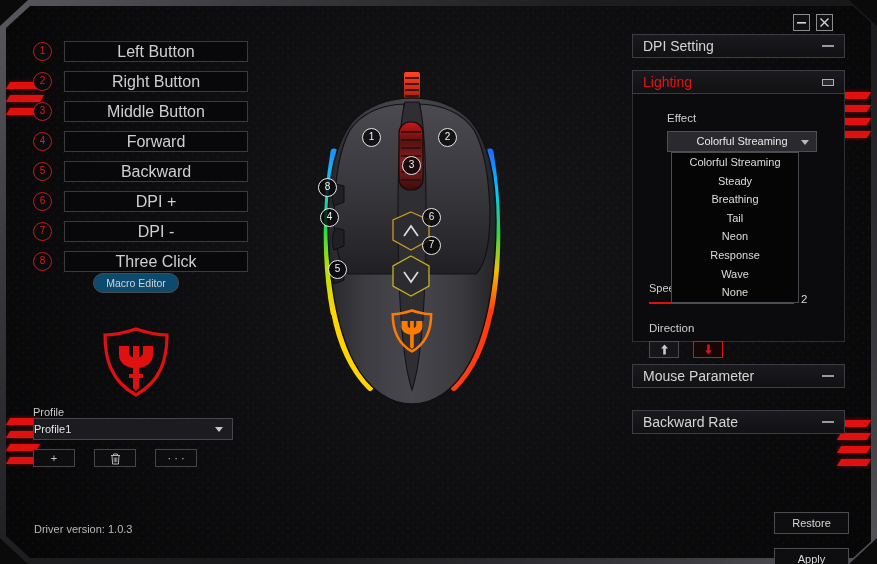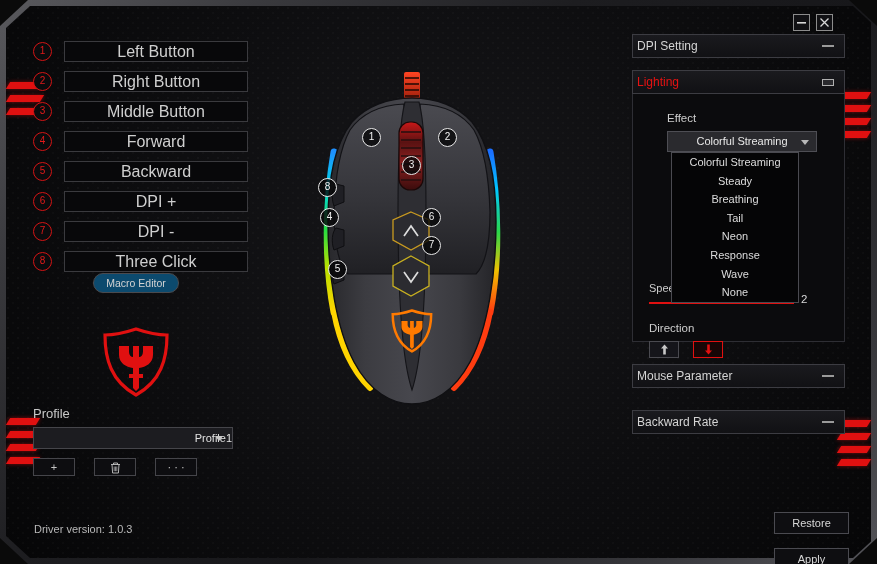--- a/index.html
+++ b/index.html
@@ -122,30 +122,30 @@
     text-align: center;
     cursor: pointer;
     z-index: 20;
   }
 
   
   .logo { position: absolute; left: 99px; top: 325px; z-index: 20; }
 
   
   .profile-wrap { position: absolute; left: 33px; top: 406px; width: 200px; z-index: 20; }
-  .profile-label { color: #c8c8c8; font-size: 13px; margin-bottom: 6px; }
+  .profile-label { color: #c8c8c8; font-size: 11px; }
   .profile-select {
     position: relative;
     height: 22px;
     background: #1c1c20;
     border: 1px solid #45454a;
     color: #e2e2e2;
     font-size: 11px;
     line-height: 20px;
-    text-align: right;
+    text-align: left;
     cursor: pointer;
   }
   .profile-select .caret {
     position: absolute; right: 9px; top: 8px;
     width: 0; height: 0;
     border-left: 4px solid transparent;
     border-right: 4px solid transparent;
     border-top: 5px solid #c8c8c8;
   }
   .profile-actions { display: flex; gap: 19px; margin-top: 9px; }
@@ -182,23 +182,23 @@
   }
 
   
   .right-panel { position: absolute; left: 632px; top: 34px; width: 213px; z-index: 25; }
   .acc-header {
     position: relative;
     height: 24px;
     background: linear-gradient(180deg,#1a1a1e 0%,#111114 100%);
     border: 1px solid #3c3c42;
     color: #d4d4d4;
-    font-size: 12px;
+    font-size: 14px;
     line-height: 22px;
-    padding-left: 4px;
+    padding-left: 10px;
     cursor: pointer;
     margin-bottom: 0;
   }
   .acc-header.active { color: #e61212; }
   .acc-header .ind {
     position: absolute; right: 10px; top: 10px;
     width: 12px; height: 2px; background: #9a9a9a;
   }
   .acc-header.active .ind {
     height: 7px; top: 8px; border: 1px solid #b0b0b0; background: #2a2a2e;

